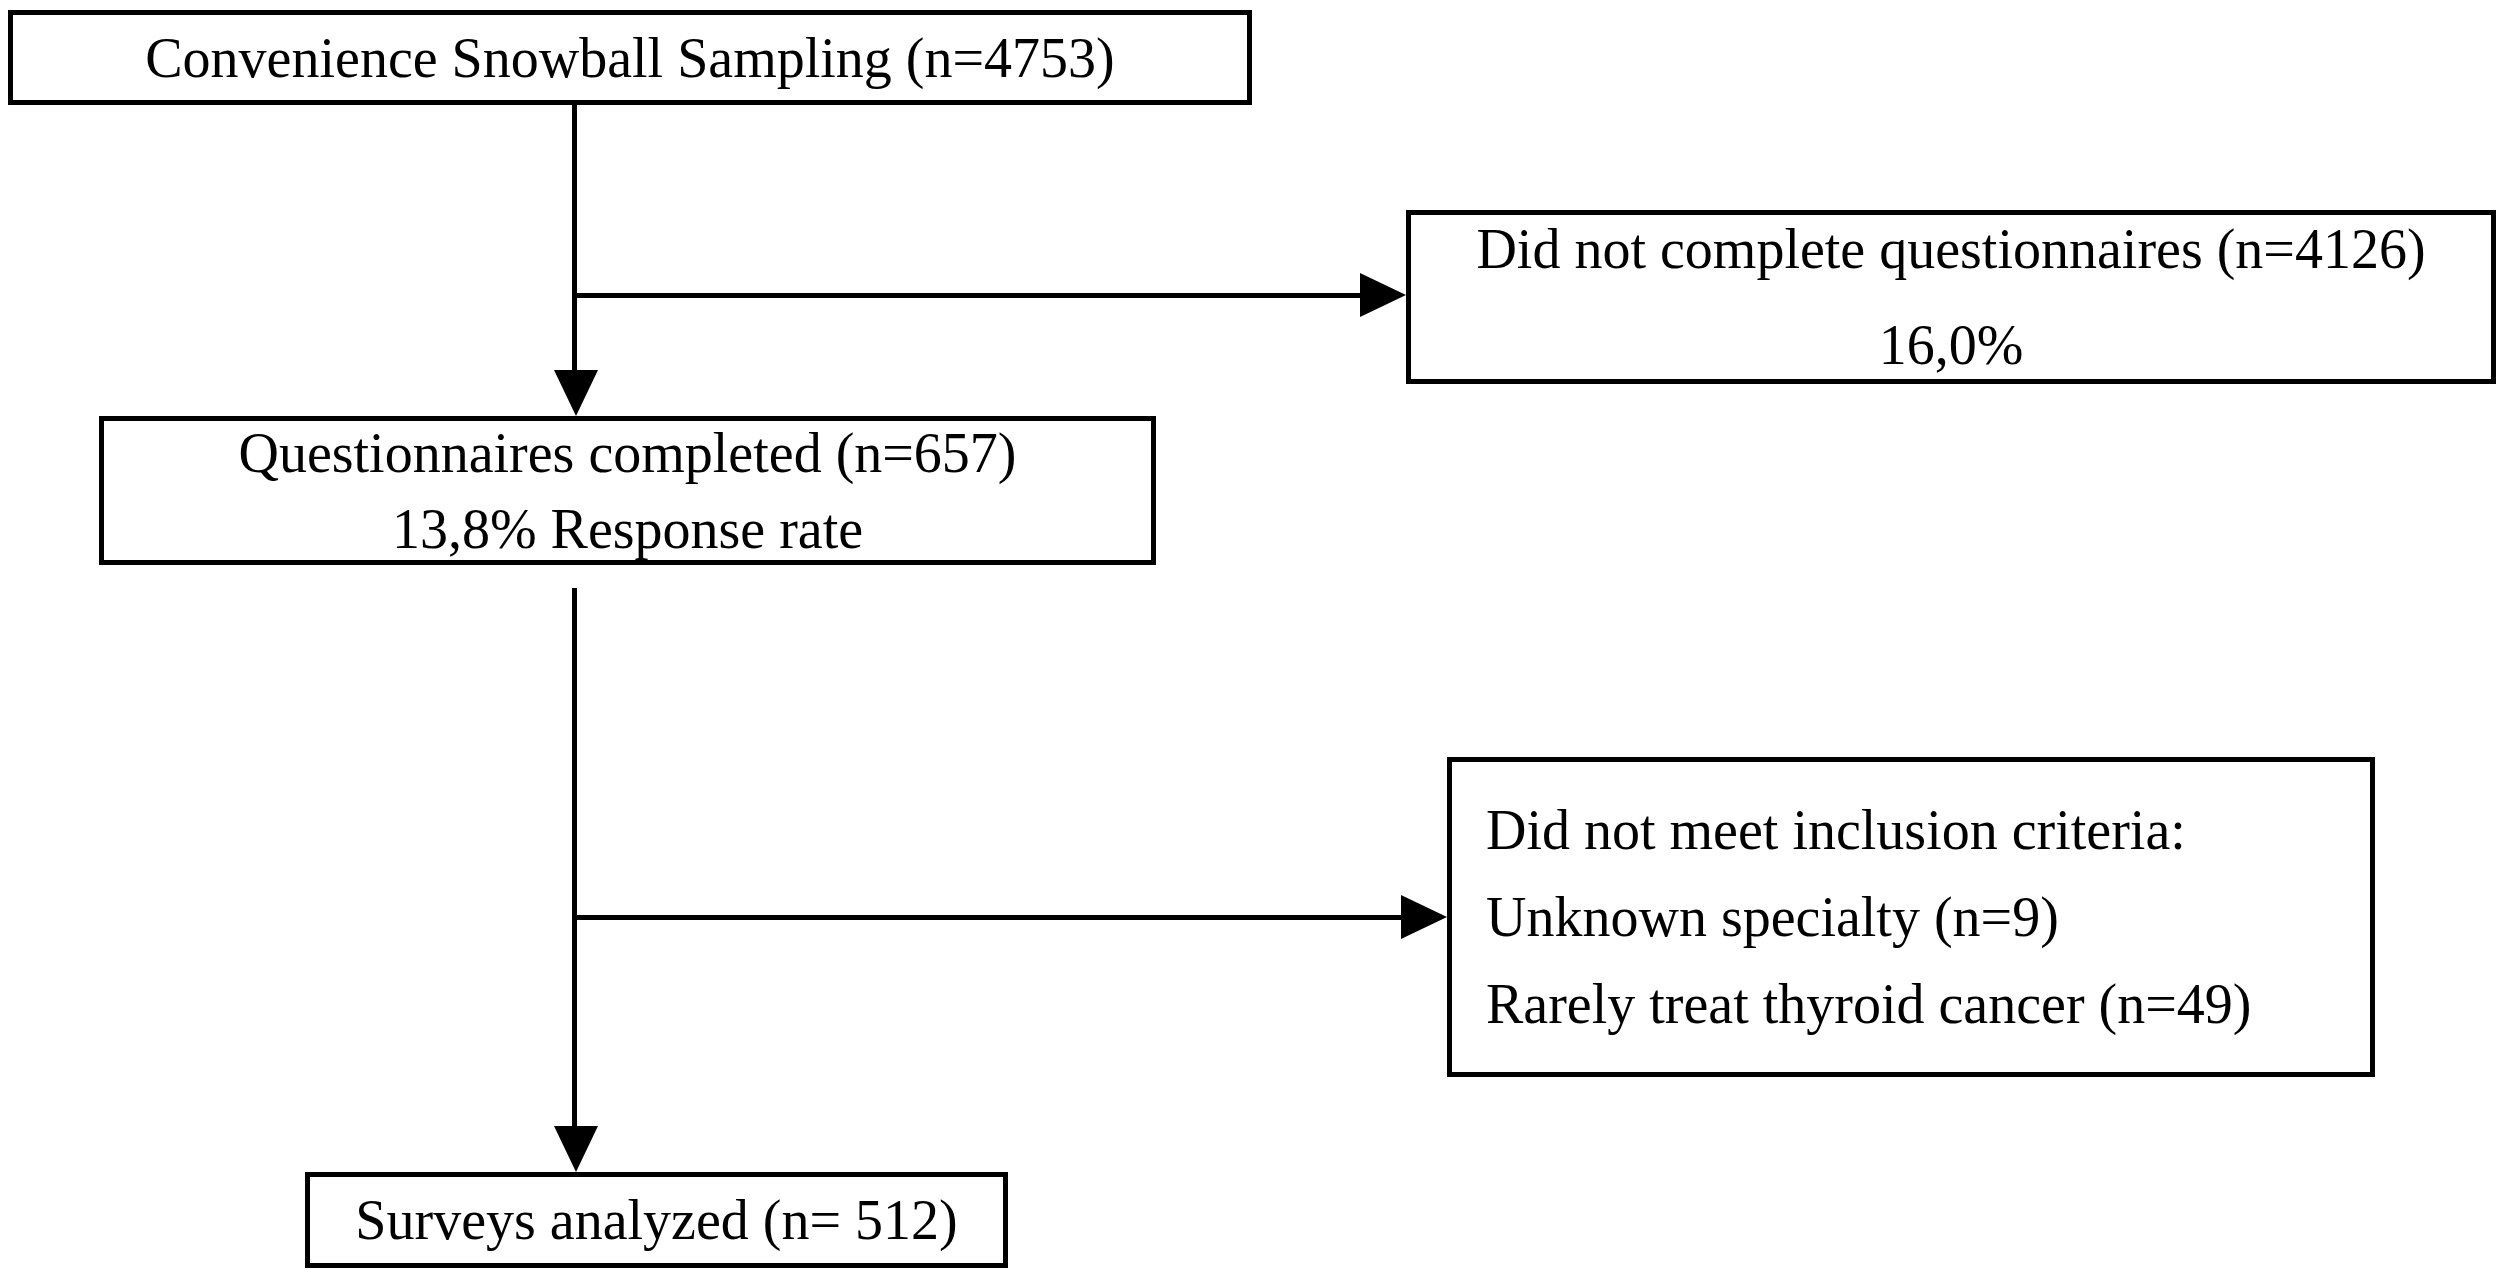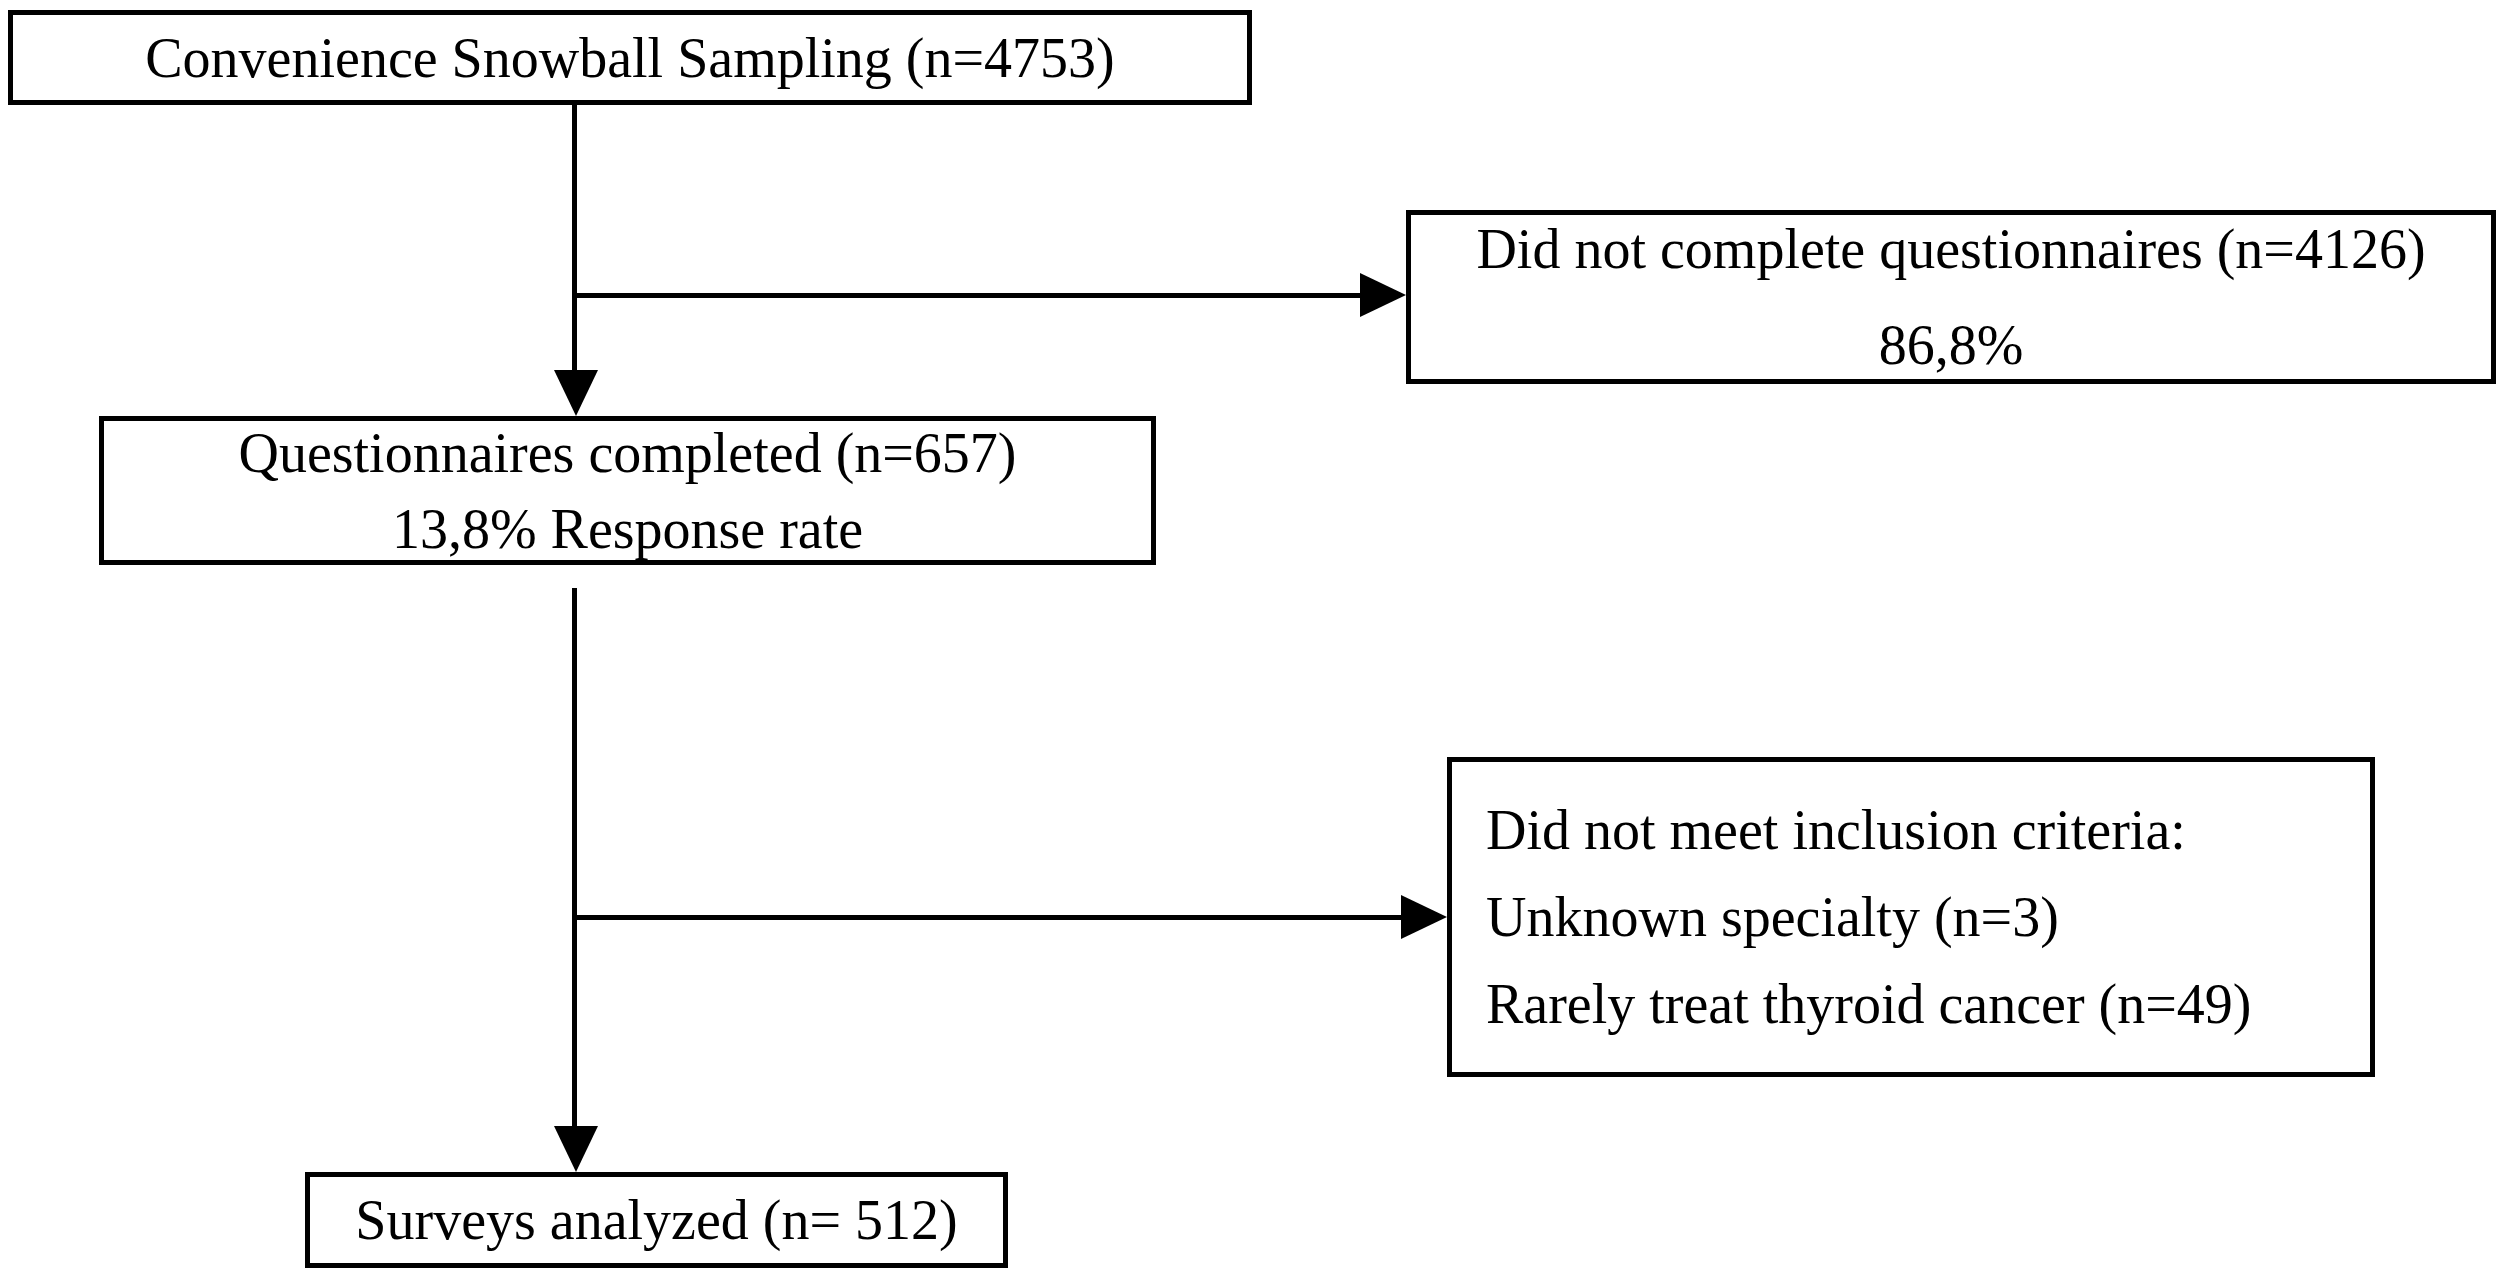--- a/index.html
+++ b/index.html
@@ -79,37 +79,37 @@
   </div>
 
   <div class="line" id="vline-1"></div>
   <div class="arrowhead down" id="varrow-1"></div>
 
   <div class="line" id="hline-1"></div>
   <div class="arrowhead right" id="harrow-1"></div>
 
   <div class="node center" id="box-notdone">
     <div>Did not complete questionnaires (n=4126)</div>
-    <div>86,8%</div>
+    <div>16,0%</div>
   </div>
 
   <div class="node center" id="box-completed">
     <div>Questionnaires completed (n=657)</div>
     <div>13,8% Response rate</div>
   </div>
 
   <div class="line" id="vline-2"></div>
   <div class="arrowhead down" id="varrow-2"></div>
 
   <div class="line" id="hline-2"></div>
   <div class="arrowhead right" id="harrow-2"></div>
 
   <div class="node left" id="box-excluded">
     <div>Did not meet inclusion criteria:</div>
-    <div>Unknown specialty (n=3)</div>
+    <div>Unknown specialty (n=9)</div>
     <div>Rarely treat thyroid cancer (n=49)</div>
   </div>
 
   <div class="node center" id="box-analyzed">
     <div>Surveys analyzed (n= 512)</div>
   </div>
 
 </div>
 
 </body></html>

